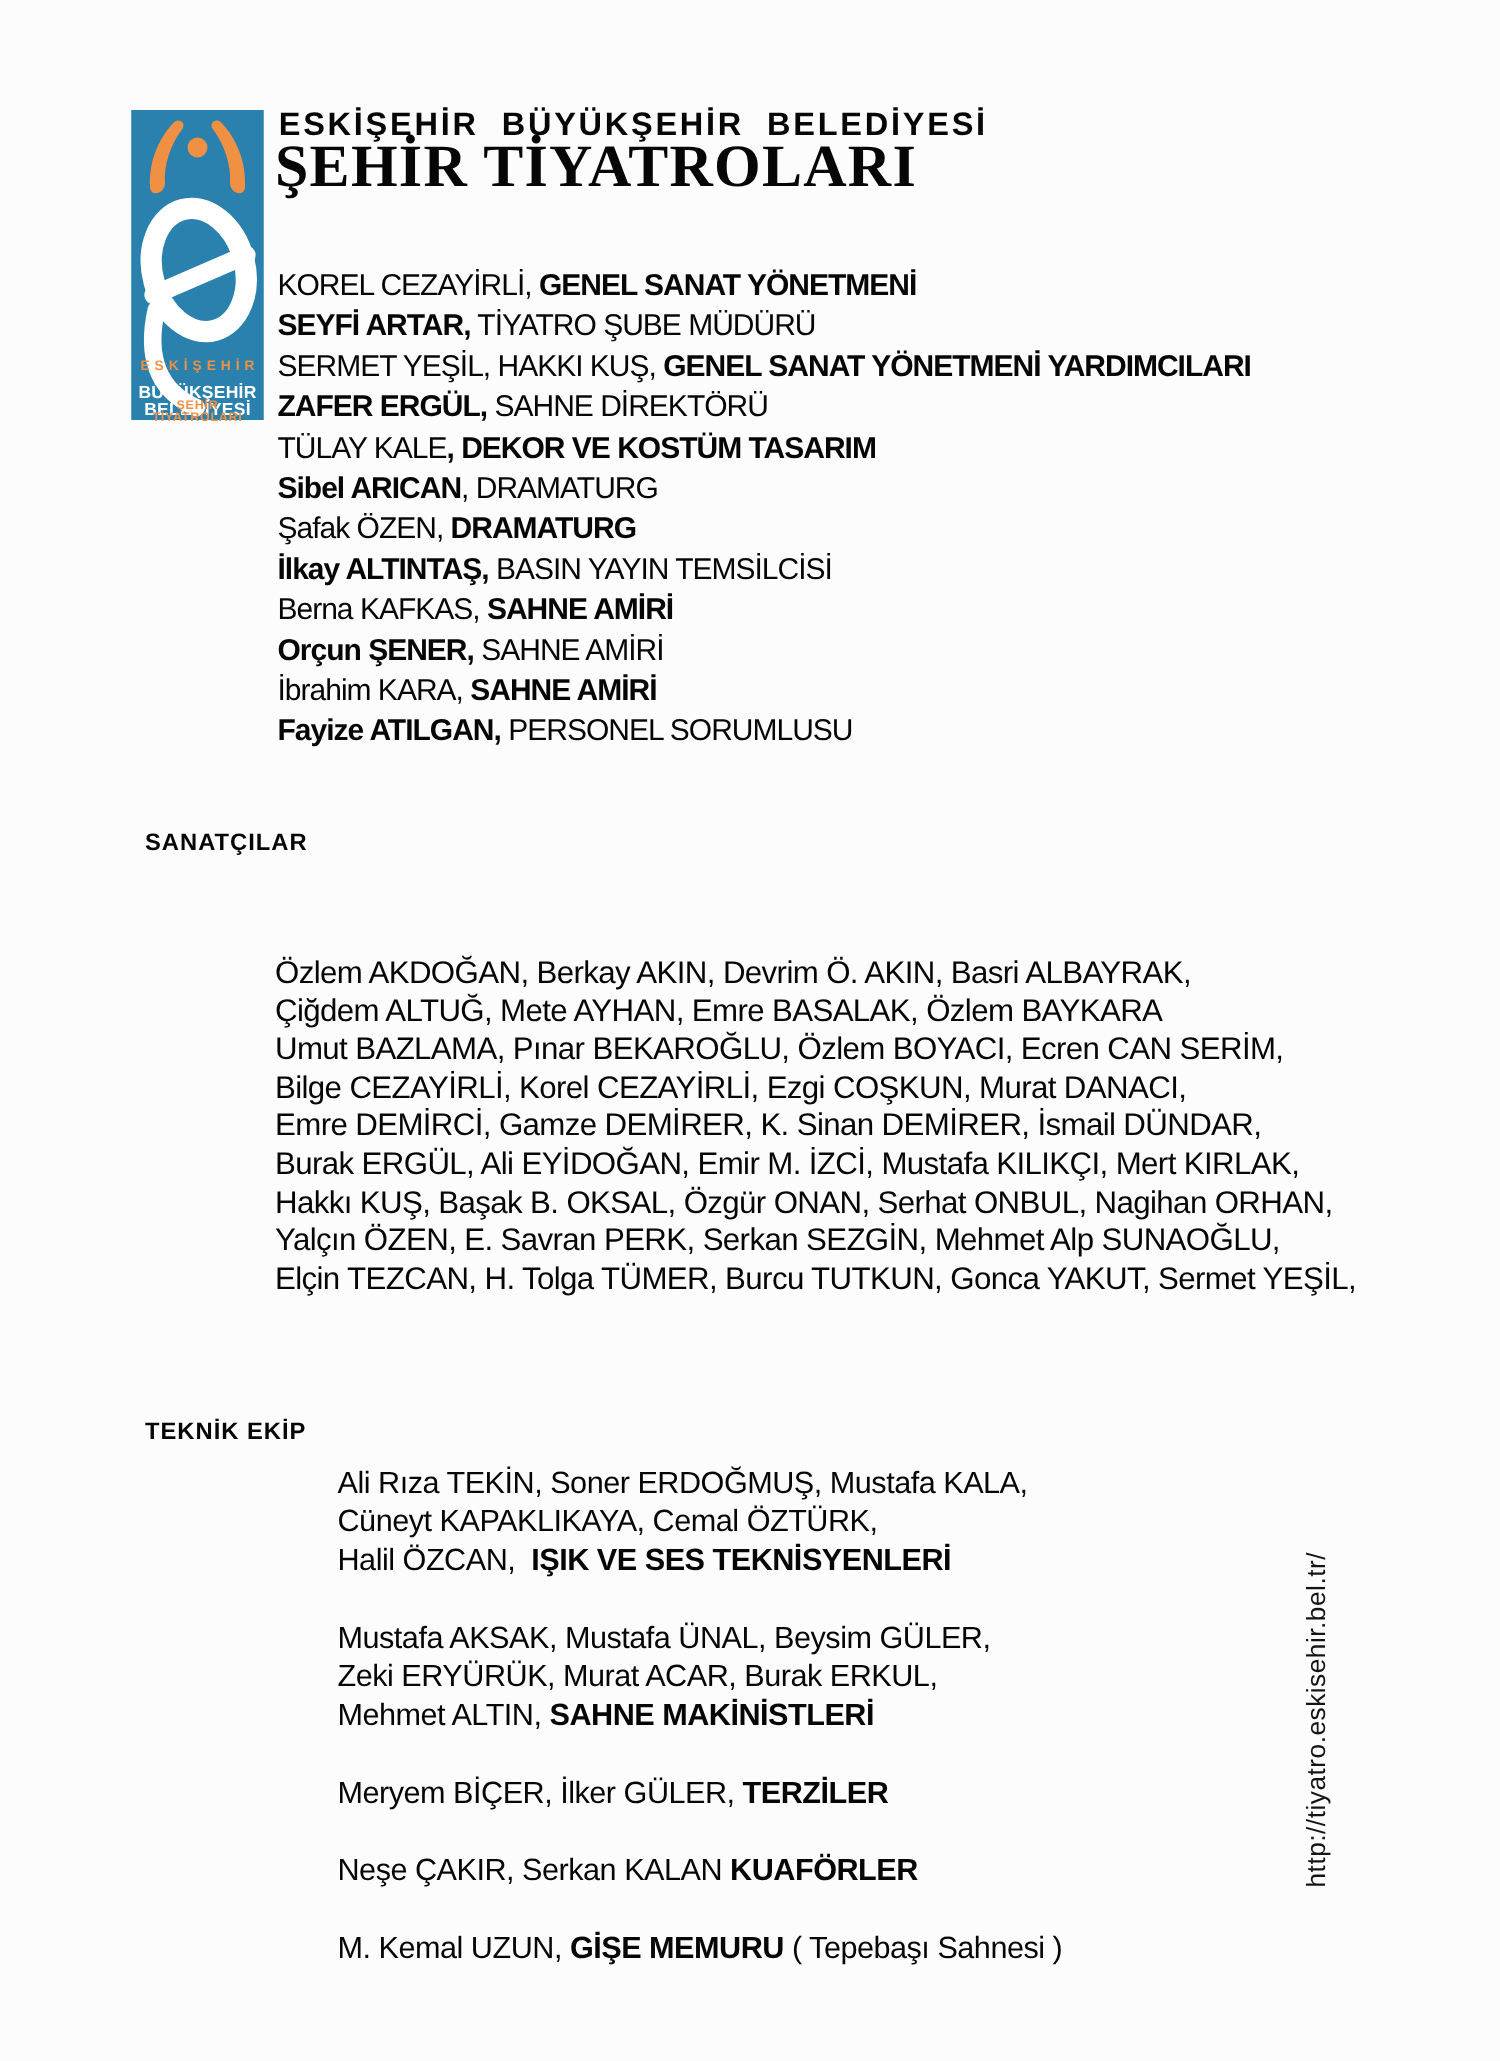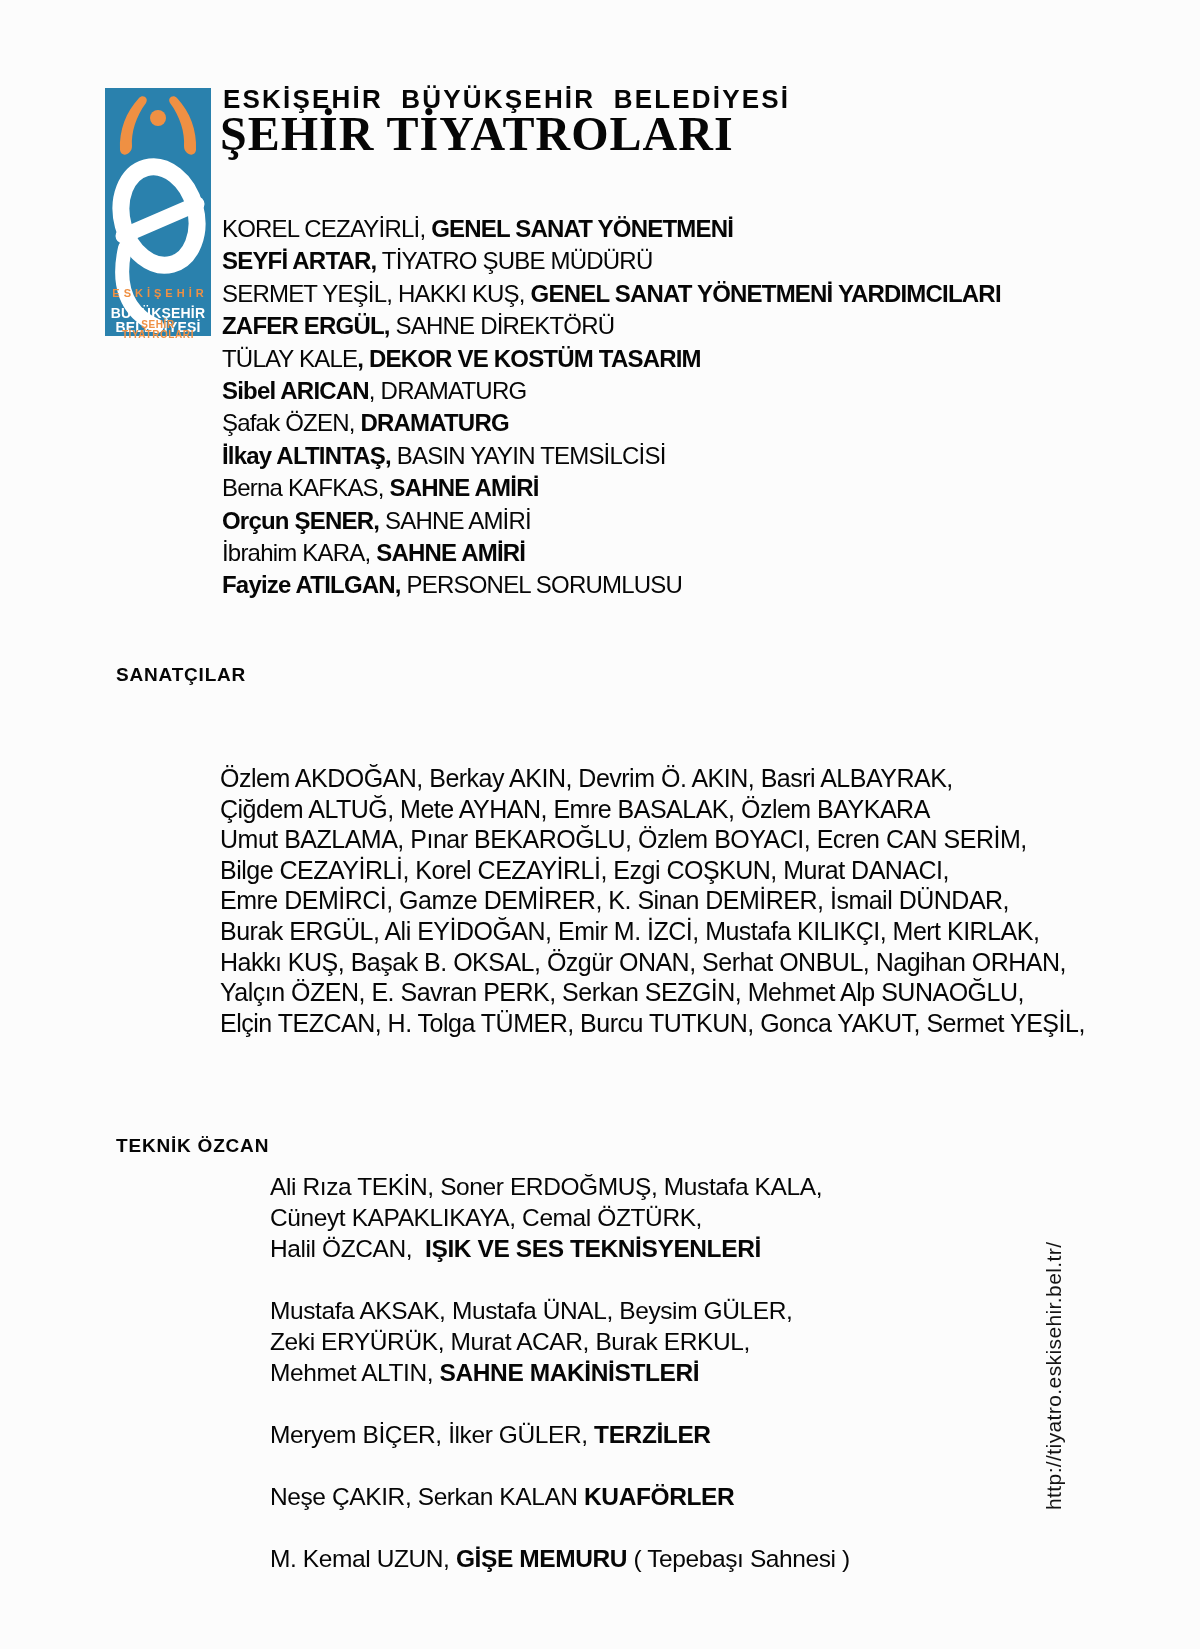--- a/index.html
+++ b/index.html
@@ -112,18 +112,18 @@
       <div class="artist-line">Çiğdem ALTUĞ, Mete AYHAN, Emre BASALAK, Özlem BAYKARA</div>
       <div class="artist-line">Umut BAZLAMA, Pınar BEKAROĞLU, Özlem BOYACI, Ecren CAN SERİM,</div>
       <div class="artist-line">Bilge CEZAYİRLİ, Korel CEZAYİRLİ, Ezgi COŞKUN, Murat DANACI,</div>
       <div class="artist-line">Emre DEMİRCİ, Gamze DEMİRER, K. Sinan DEMİRER, İsmail DÜNDAR,</div>
       <div class="artist-line">Burak ERGÜL, Ali EYİDOĞAN, Emir M. İZCİ, Mustafa KILIKÇI, Mert KIRLAK,</div>
       <div class="artist-line">Hakkı KUŞ, Başak B. OKSAL, Özgür ONAN, Serhat ONBUL, Nagihan ORHAN,</div>
       <div class="artist-line">Yalçın ÖZEN, E. Savran PERK, Serkan SEZGİN, Mehmet Alp SUNAOĞLU,</div>
       <div class="artist-line">Elçin TEZCAN, H. Tolga TÜMER, Burcu TUTKUN, Gonca YAKUT, Sermet YEŞİL,</div>
     </section>
 
-  <h3 class="section-heading heading-technical">TEKNİK ÖZCAN</h3>
+  <h3 class="section-heading heading-technical">TEKNİK EKİP</h3>
   <section class="technical"><div class="tech-group"><div class="credit-line"><span class="r">Ali Rıza TEKİN, Soner ERDOĞMUŞ, Mustafa KALA,</span></div><div class="credit-line"><span class="r">Cüneyt KAPAKLIKAYA, Cemal ÖZTÜRK,</span></div><div class="credit-line"><span class="r">Halil ÖZCAN,  </span><span class="b">IŞIK VE SES TEKNİSYENLERİ</span></div></div><div class="tech-group"><div class="credit-line"><span class="r">Mustafa AKSAK, Mustafa ÜNAL, Beysim GÜLER,</span></div><div class="credit-line"><span class="r">Zeki ERYÜRÜK, Murat ACAR, Burak ERKUL,</span></div><div class="credit-line"><span class="r">Mehmet ALTIN, </span><span class="b">SAHNE MAKİNİSTLERİ</span></div></div><div class="tech-group"><div class="credit-line"><span class="r">Meryem BİÇER, İlker GÜLER, </span><span class="b">TERZİLER</span></div></div><div class="tech-group"><div class="credit-line"><span class="r">Neşe ÇAKIR, Serkan KALAN </span><span class="b">KUAFÖRLER</span></div></div><div class="tech-group"><div class="credit-line"><span class="r">M. Kemal UZUN, </span><span class="b">GİŞE MEMURU</span><span class="r"> ( Tepebaşı Sahnesi )</span></div></div></section>
 
   <div class="vertical-url">http://tiyatro.eskisehir.bel.tr/</div>
 
 </div>
 
 </body></html>

